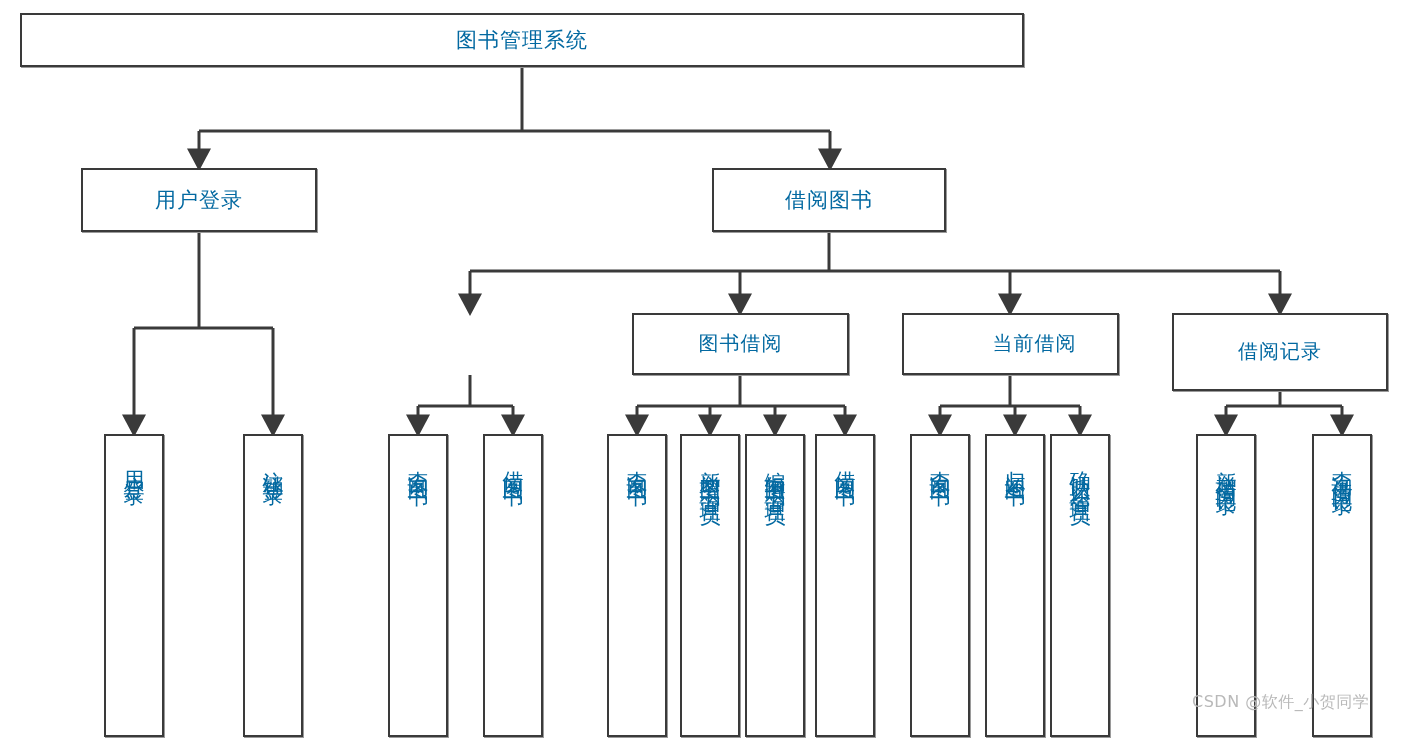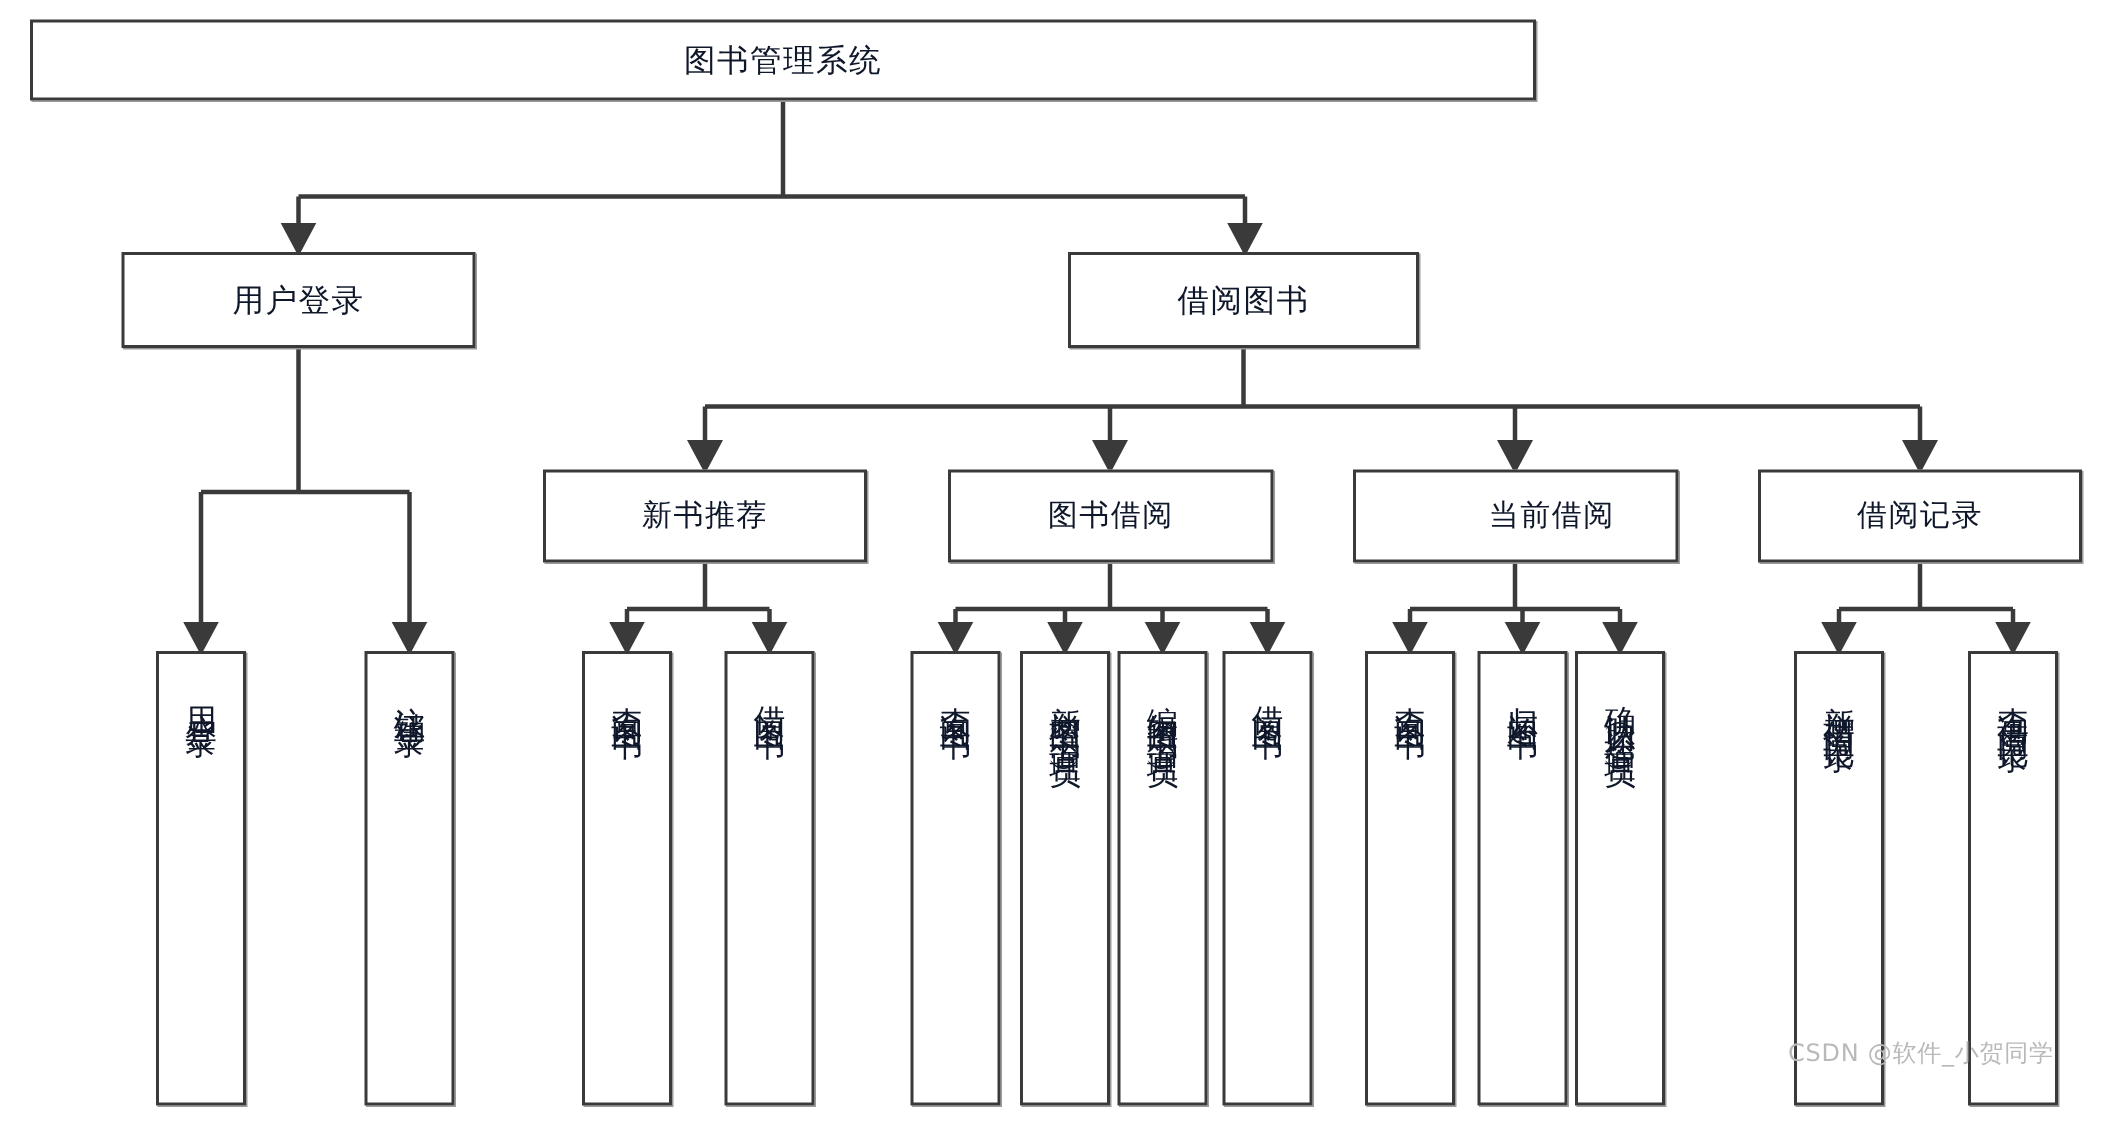--- a/index.html
+++ b/index.html
@@ -15,21 +15,22 @@
 
   .node{
     position:absolute;
     box-sizing:border-box;
     background:#ffffff;
     border:2px solid #3a3a3a;
     box-shadow:1px 1px 0 0 #9a9a9a;
     display:flex;
     align-items:center;
     justify-content:center;
-    color:#0f172a;
+    color:#0369a1;
+    font-family:Liberation Serif, serif;
   }
   .node .lbl{
     display:block;
     text-align:center;
     line-height:1.18;
     white-space:pre;
   }
   
   .node.h .lbl{font-size:21px;letter-spacing:1px;}
   .node.lvl3 .lbl{font-size:20px;letter-spacing:1px;}
@@ -117,30 +118,27 @@
     <span class="lbl">图书管理系统</span>
   </div>
 
   <div class="node h" style="left: 81px; top: 168px; width: 236px; height: 64px;">
     <span class="lbl">用户登录</span>
   </div>
   <div class="node h" style="left: 712px; top: 168px; width: 234px; height: 64px;">
     <span class="lbl">借阅图书</span>
   </div>
 
-  <div class="node lvl3" style="left: 362px; top: 313px; width: 216px; height: 62px;">
-    <span class="lbl">新书推荐</span>
-  </div>
   <div class="node lvl3" style="left: 632px; top: 313px; width: 217px; height: 62px;">
     <span class="lbl">图书借阅</span>
   </div>
   <div class="node lvl3" style="left: 902px; top: 313px; width: 217px; height: 62px; padding-left: 48px;">
     <span class="lbl">当前借阅</span>
   </div>
-  <div class="node lvl3" style="left: 1172px; top: 313px; width: 216px; height: 62px;">
+  <div class="node lvl3" style="left: 1172px; top: 313px; width: 216px; height: 78px;">
     <span class="lbl">借阅记录</span>
   </div>
 
   <div class="node v" style="left: 104px; top: 434px; width: 60px; height: 303px;">
     <span class="lbl">用户登录</span>
   </div>
   <div class="node v" style="left: 243px; top: 434px; width: 60px; height: 303px;">
     <span class="lbl">注销登录</span>
   </div>
   <div class="node v" style="left: 388px; top: 434px; width: 60px; height: 303px;">

